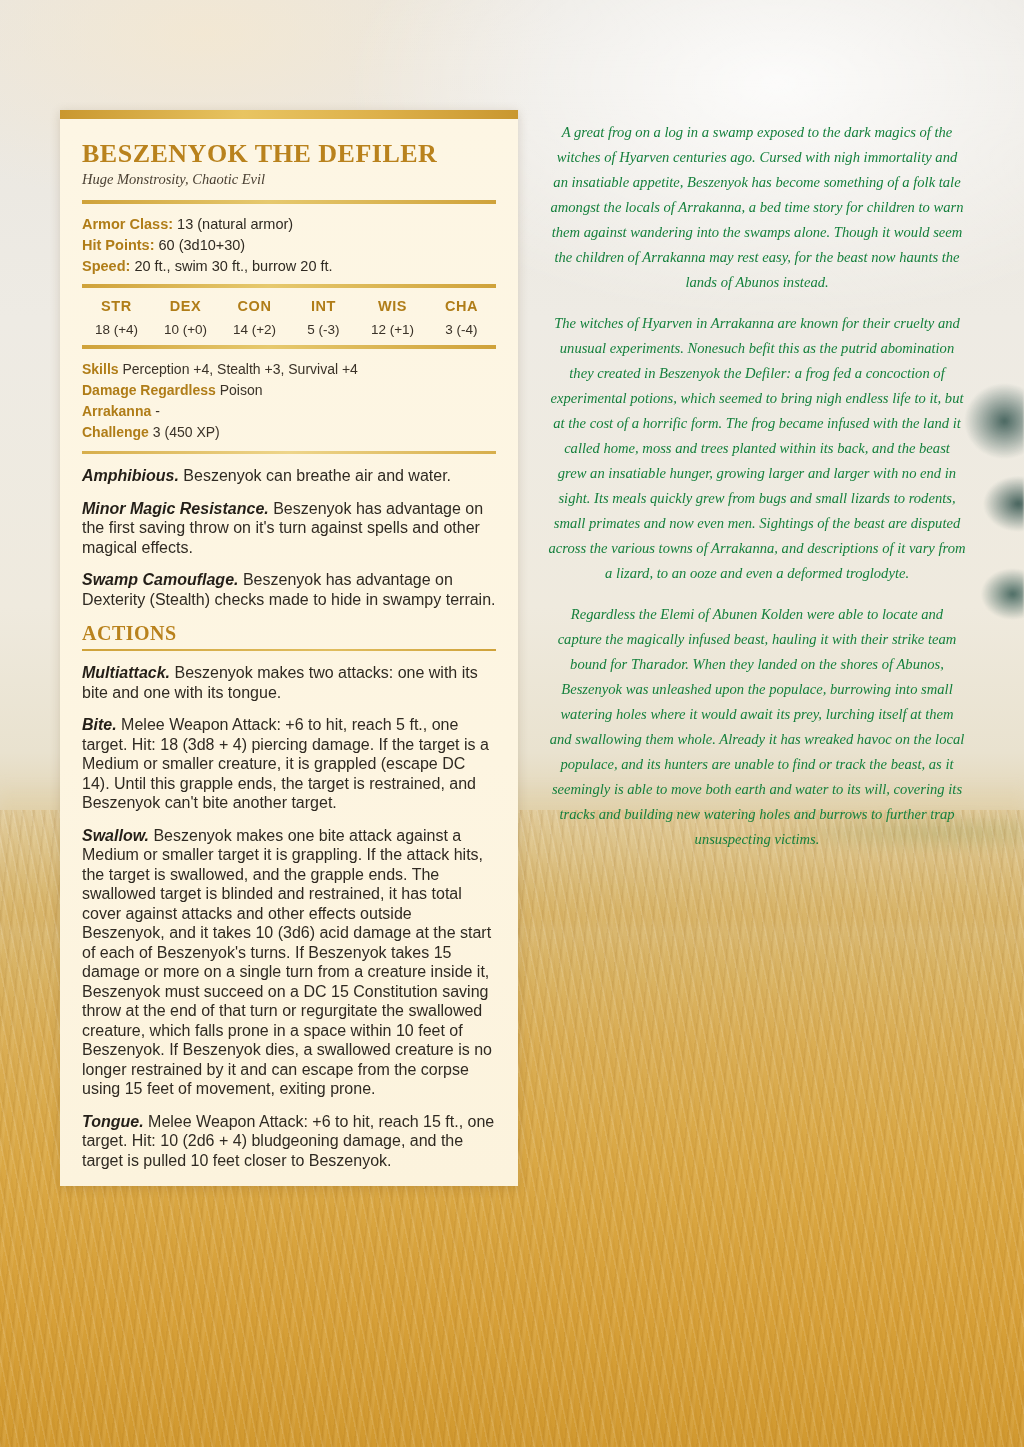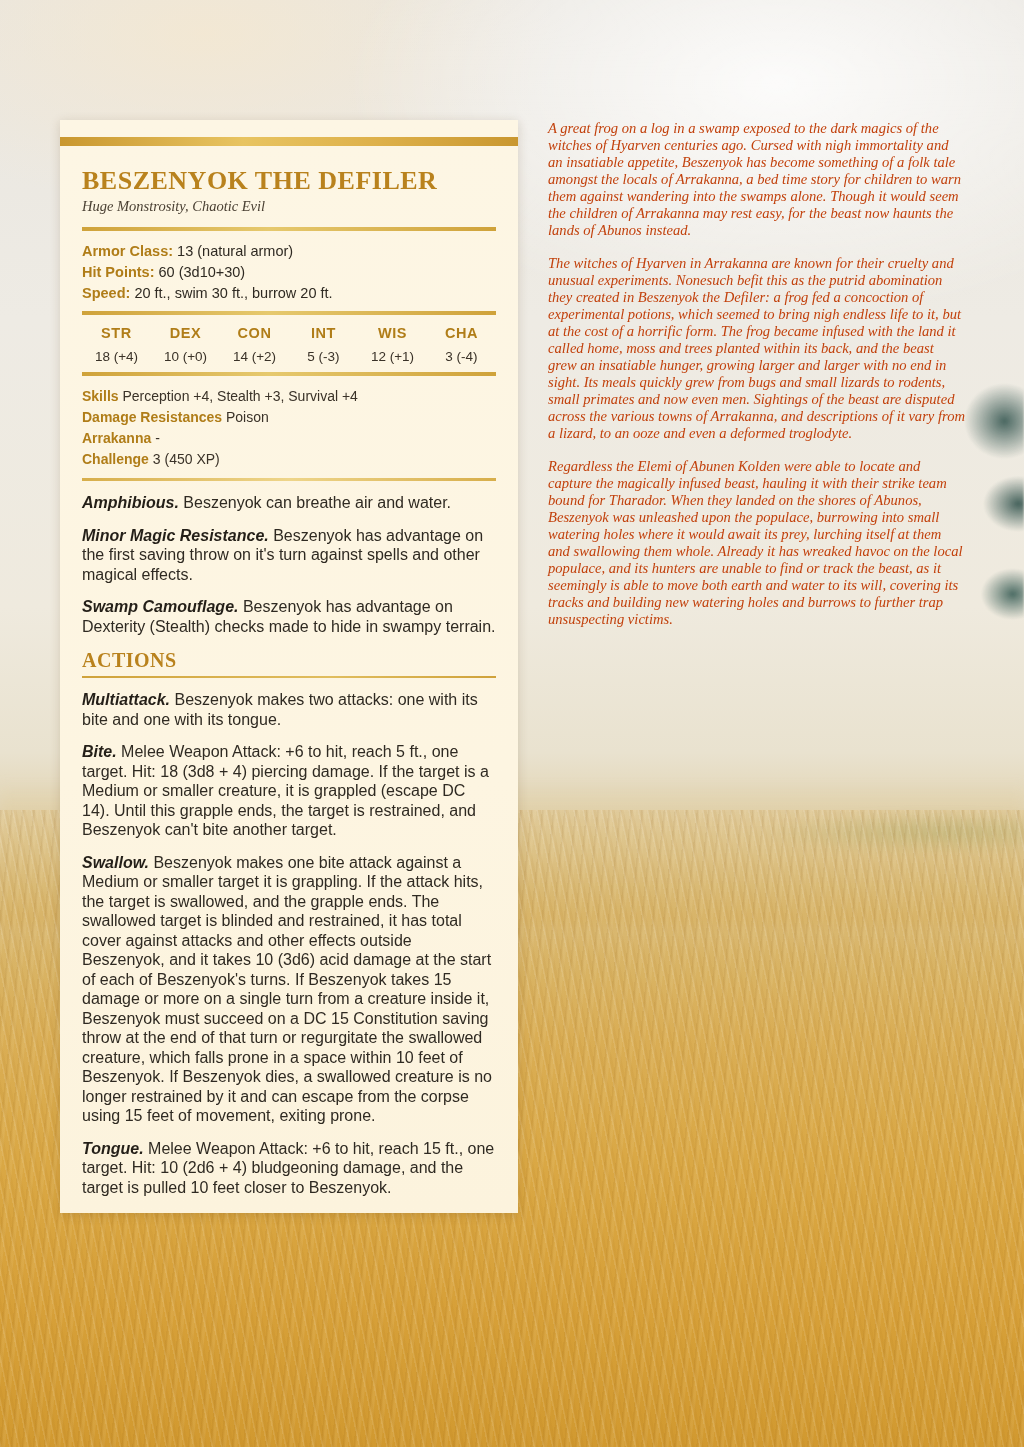--- a/index.html
+++ b/index.html
@@ -91,25 +91,25 @@
     width: 420px;
     height: 60px;
     background: radial-gradient(ellipse 60% 50% at 80% 40%, rgba(120,150,96,0.55), rgba(120,150,96,0) 72%);
     filter: blur(5px);
   }
 
   
   .statblock {
     position: absolute;
     left: 60px;
-    top: 120px;
+    top: 110px;
     width: 458px;
     background: linear-gradient(to bottom, #fdf6e4 0%, #fdf5e1 60%, #fcf3dd 100%);
     box-shadow: 0 2px 10px rgba(90,60,20,0.18);
-    padding: 17px 0 16px 0;
+    padding: 0 0 16px 0;
     box-sizing: border-box;
   }
   .sb-topbar {
     height: 9px;
     background: linear-gradient(to right, #c9972f, #e8c461 40%, #dDB04a 70%, #c9972f);
   }
   .sb-inner {
     padding: 16px 22px 0 22px;
   }
   .sb-title {
@@ -211,24 +211,24 @@
   .lore {
     position: absolute;
     left: 548px;
     top: 120px;
     width: 418px;
   }
   .lore p {
     font-family: "Liberation Serif", serif;
     font-style: italic;
     font-size: 14.6px;
-    line-height: 17px;
-    color: #c2410c;
+    line-height: 25px;
+    color: #15803d;
     margin: 0 0 16px 0;
-    text-align: left;
+    text-align: center;
   }
 </style>
 </head>
 <body>
 
 <div class="bg">
   <div class="bg-sky"></div>
   <div class="bg-trees"></div>
   <div class="bg-greenline"></div>
   <div class="bg-horizon"></div>
@@ -286,21 +286,21 @@
     </div>
 
     <div class="rule"></div>
 
     <div class="traits-block">
       <div class="trait-row">
         <b>Skills</b>
         <span>Perception +4, Stealth +3, Survival +4</span>
       </div>
       <div class="trait-row">
-        <b>Damage Resistances</b>
+        <b>Damage Regardless</b>
         <span>Poison</span>
       </div>
       <div class="trait-row">
         <b>Arrakanna</b>
         <span>-</span>
       </div>
       <div class="trait-row">
         <b>Challenge</b>
         <span>3 (450 XP)</span>
       </div>

